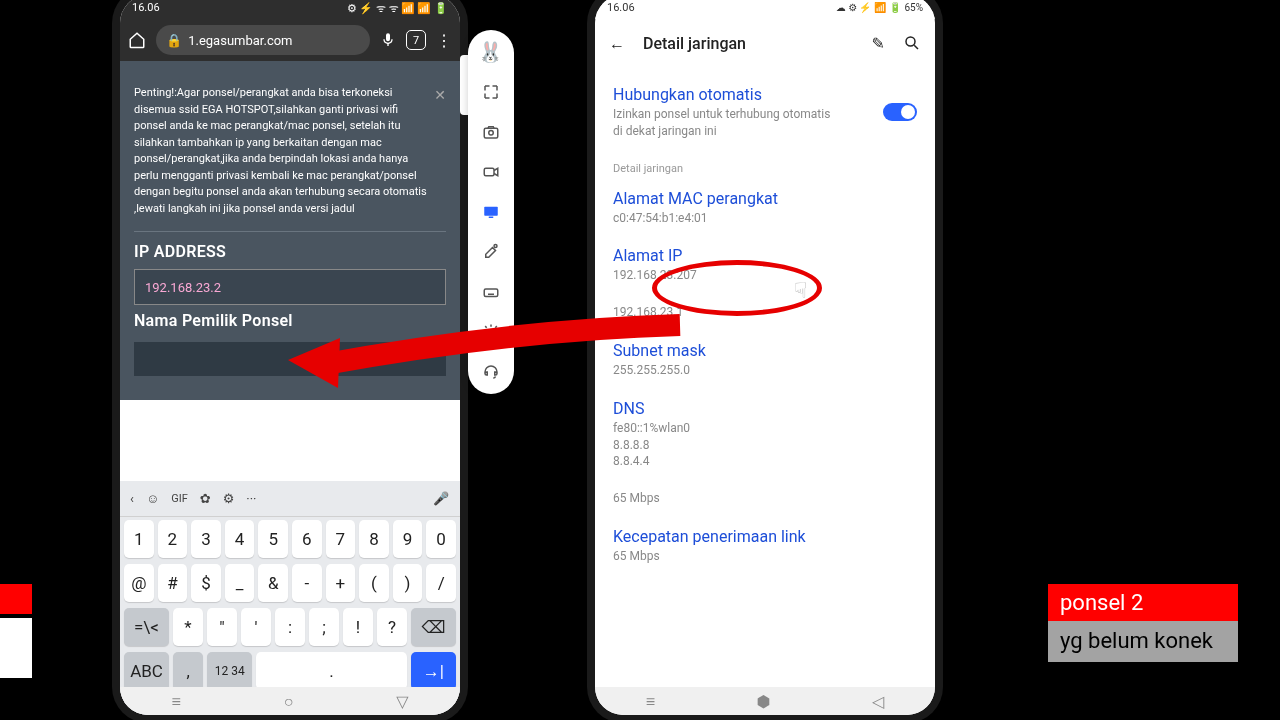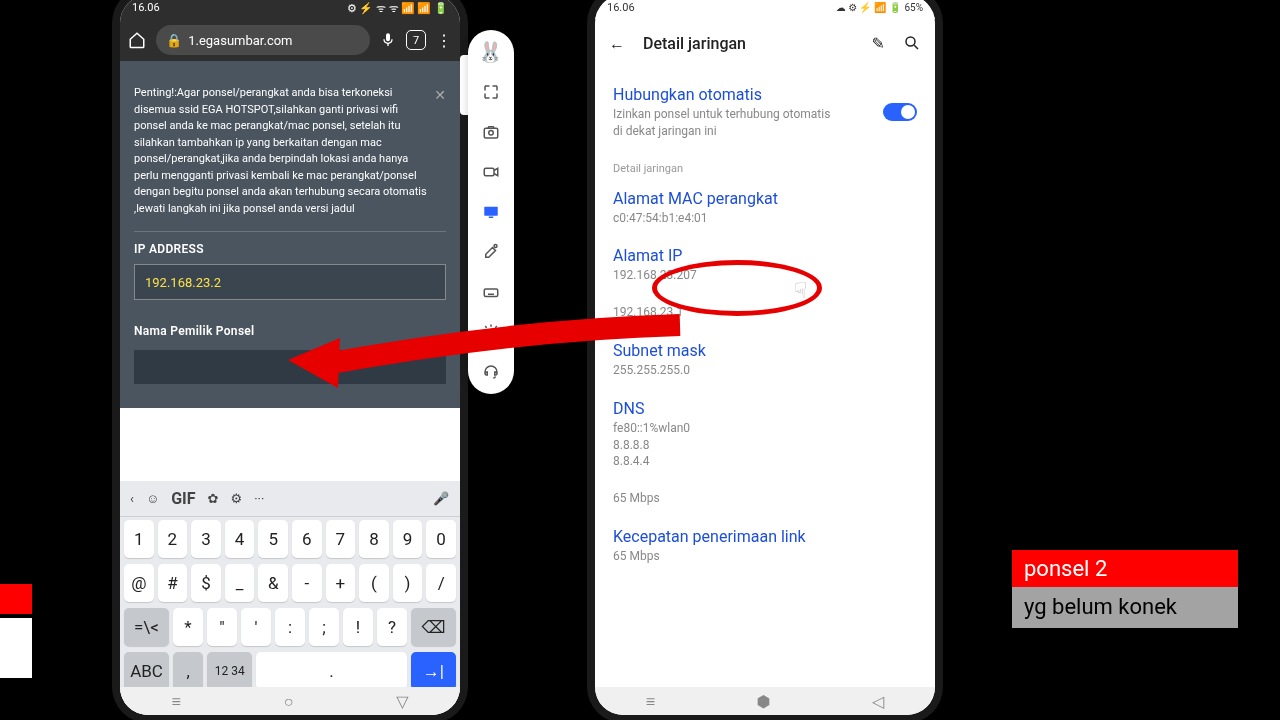--- a/index.html
+++ b/index.html
@@ -9,22 +9,22 @@
 .phone2{left:595px;top:-5px;width:340px;height:720px}
 .status-bar{height:24px;display:flex;justify-content:space-between;align-items:center;padding:0 12px;font-size:11px}
 .p1-status{background:#2e2e2e;color:#fff}
 .p2-status{background:#fff;color:#333}
 .browser-bar{background:#2e2e2e;height:42px;display:flex;align-items:center;padding:0 8px;gap:10px;color:#fff}
 .url-box{flex:1;background:#4a4a4a;border-radius:16px;height:30px;display:flex;align-items:center;padding:0 10px;font-size:13px;gap:6px}
 .p1-content{background:#4a5560;color:#fff;padding:24px 14px}
 .notice{font-size:11px;line-height:1.5;position:relative;padding-right:18px}
 .close-x{position:absolute;right:0;top:0;font-size:14px;color:#aaa}
 .p1-divider{border-top:1px solid #6a7580;margin:14px 0 10px}
-.field-label{font-size:12px;font-weight:600;margin-bottom:8px;letter-spacing:.3px}
-.ip-input{width:100%;height:36px;border:1px solid #888;background:#3a4550;color:#fde047;padding:0 10px;font-size:13px;margin-bottom:24px}
+.field-label{font-size:16px;font-weight:600;margin-bottom:8px;letter-spacing:.3px}
+.ip-input{width:100%;height:36px;border:1px solid #888;background:#3a4550;color:#f9a8d4;padding:0 10px;font-size:13px;margin-bottom:6px}
 .name-input{width:100%;height:34px;background:#2f3a44;border:none;margin-top:4px}
 .keyboard{background:#e8eaed;position:absolute;bottom:0;left:0;right:0;height:234px;display:flex;flex-direction:column}
 .kb-toolbar{height:36px;display:flex;align-items:center;justify-content:space-between;padding:0 10px;font-size:13px;color:#444;border-bottom:1px solid #d0d0d0}
 .kb-toolbar span{display:inline-flex;align-items:center;gap:12px}
 .kb-row{display:flex;gap:4px;padding:3px 4px}
 .key{flex:1;background:#fff;border-radius:5px;height:38px;display:flex;align-items:center;justify-content:center;font-size:17px;color:#222;box-shadow:0 1px 1px rgba(0,0,0,.15)}
 .key.dark{background:#c5c9ce}
 .key.blue{background:#2962ff;color:#fff}
 .key.wide{flex:1.5}
 .key.space{flex:5}
@@ -38,21 +38,21 @@
 .p2-section{font-size:11px;color:#999;margin:12px 0 4px}
 .toggle{width:34px;height:18px;background:#2962ff;border-radius:9px;position:relative}
 .toggle::after{content:'';position:absolute;right:2px;top:2px;width:14px;height:14px;background:#fff;border-radius:50%}
 .auto-row{display:flex;align-items:center;justify-content:space-between}
 .sidebar{position:absolute;left:468px;top:30px;width:46px;background:#fff;border-radius:23px;padding:12px 0;display:flex;flex-direction:column;align-items:center;gap:20px;box-shadow:0 2px 8px rgba(0,0,0,.2)}
 .sidebar-icon{width:20px;height:20px;display:flex;align-items:center;justify-content:center;color:#555;font-size:16px}
 .sidebar-icon.active{color:#2962ff}
 .arrow{position:absolute;left:280px;top:310px;width:410px;height:90px;pointer-events:none}
 .ellipse{position:absolute;left:652px;top:260px;width:170px;height:56px;border:5px solid #e60000;border-radius:50%;pointer-events:none}
 .hand-icon{position:absolute;left:794px;top:278px;color:#bbb;font-size:22px}
-.label-box{position:absolute;right:42px;top:550px;width:226px}
+.label-box{position:absolute;right:42px;top:584px;width:190px}
 .label-red{background:#f00;color:#fff;padding:6px 12px;font-size:22px}
 .label-white{background:#a3a3a3;color:#000;padding:6px 12px;font-size:22px;line-height:1.3}
 .side-tab{position:absolute;width:8px;height:60px;background:#fff;border-radius:4px 0 0 4px}
 .red-bars{position:absolute;left:0;top:584px;width:32px}
 .red-bar{height:30px;background:#f00;margin-bottom:4px}
 .white-bar{height:60px;background:#fff}
 .tabcount{border:1.5px solid #fff;border-radius:5px;width:20px;height:20px;display:flex;align-items:center;justify-content:center;font-size:11px}
 svg{display:block}
 </style>
 </head>
@@ -95,21 +95,21 @@
     <div class="field-label">IP ADDRESS</div>
     <input class="ip-input" value="192.168.23.2" style="">
     <div class="field-label">Nama Pemilik Ponsel</div>
     <input class="name-input" style="">
   </div>
   <div class="keyboard">
     <div class="kb-toolbar">
       <span>
         <span>‹</span>
         <span>☺</span>
-        <span style="font-weight:700;font-size:16px">GIF</span>
+        <span style="font-weight:400;font-size:11px">GIF</span>
         <span>✿</span>
         <span>⚙</span>
         <span>···</span>
       </span>
       <span>🎤</span>
     </div>
     <div class="kb-row">
         <div class="key">1</div>
         <div class="key">2</div>
         <div class="key">3</div>

